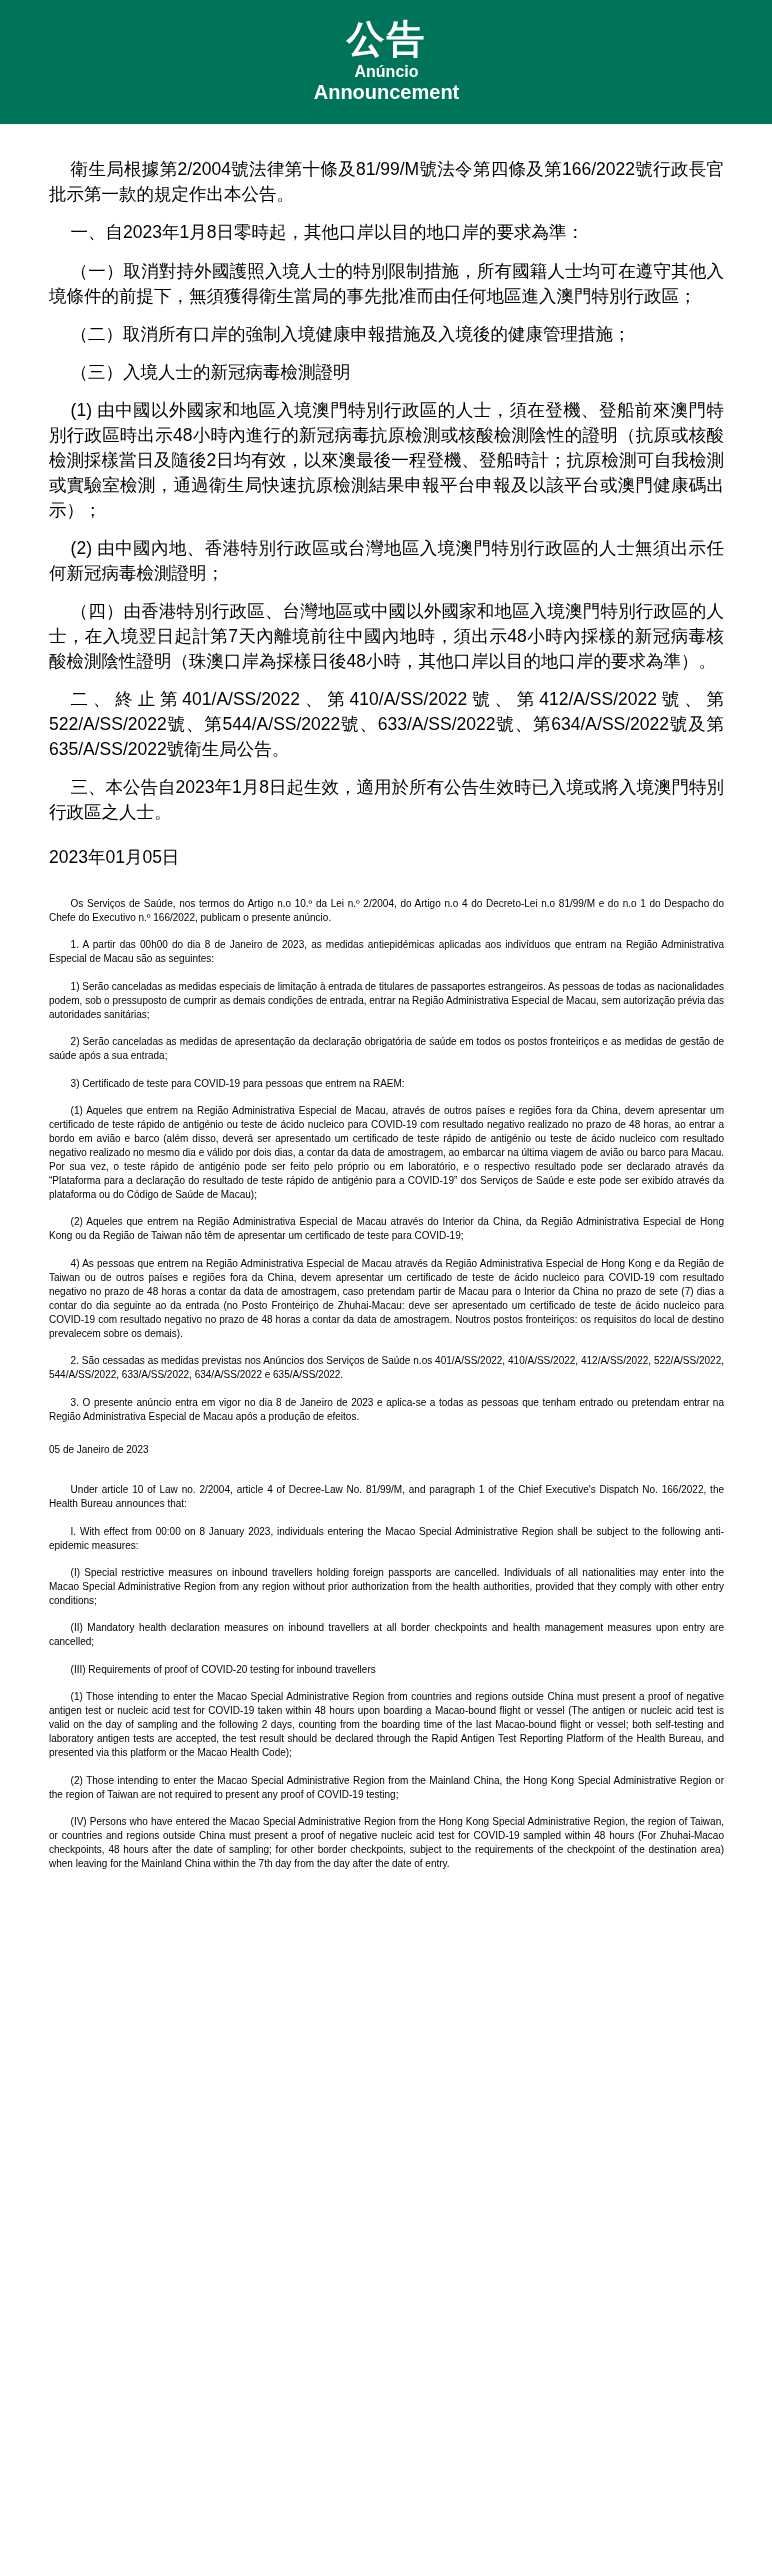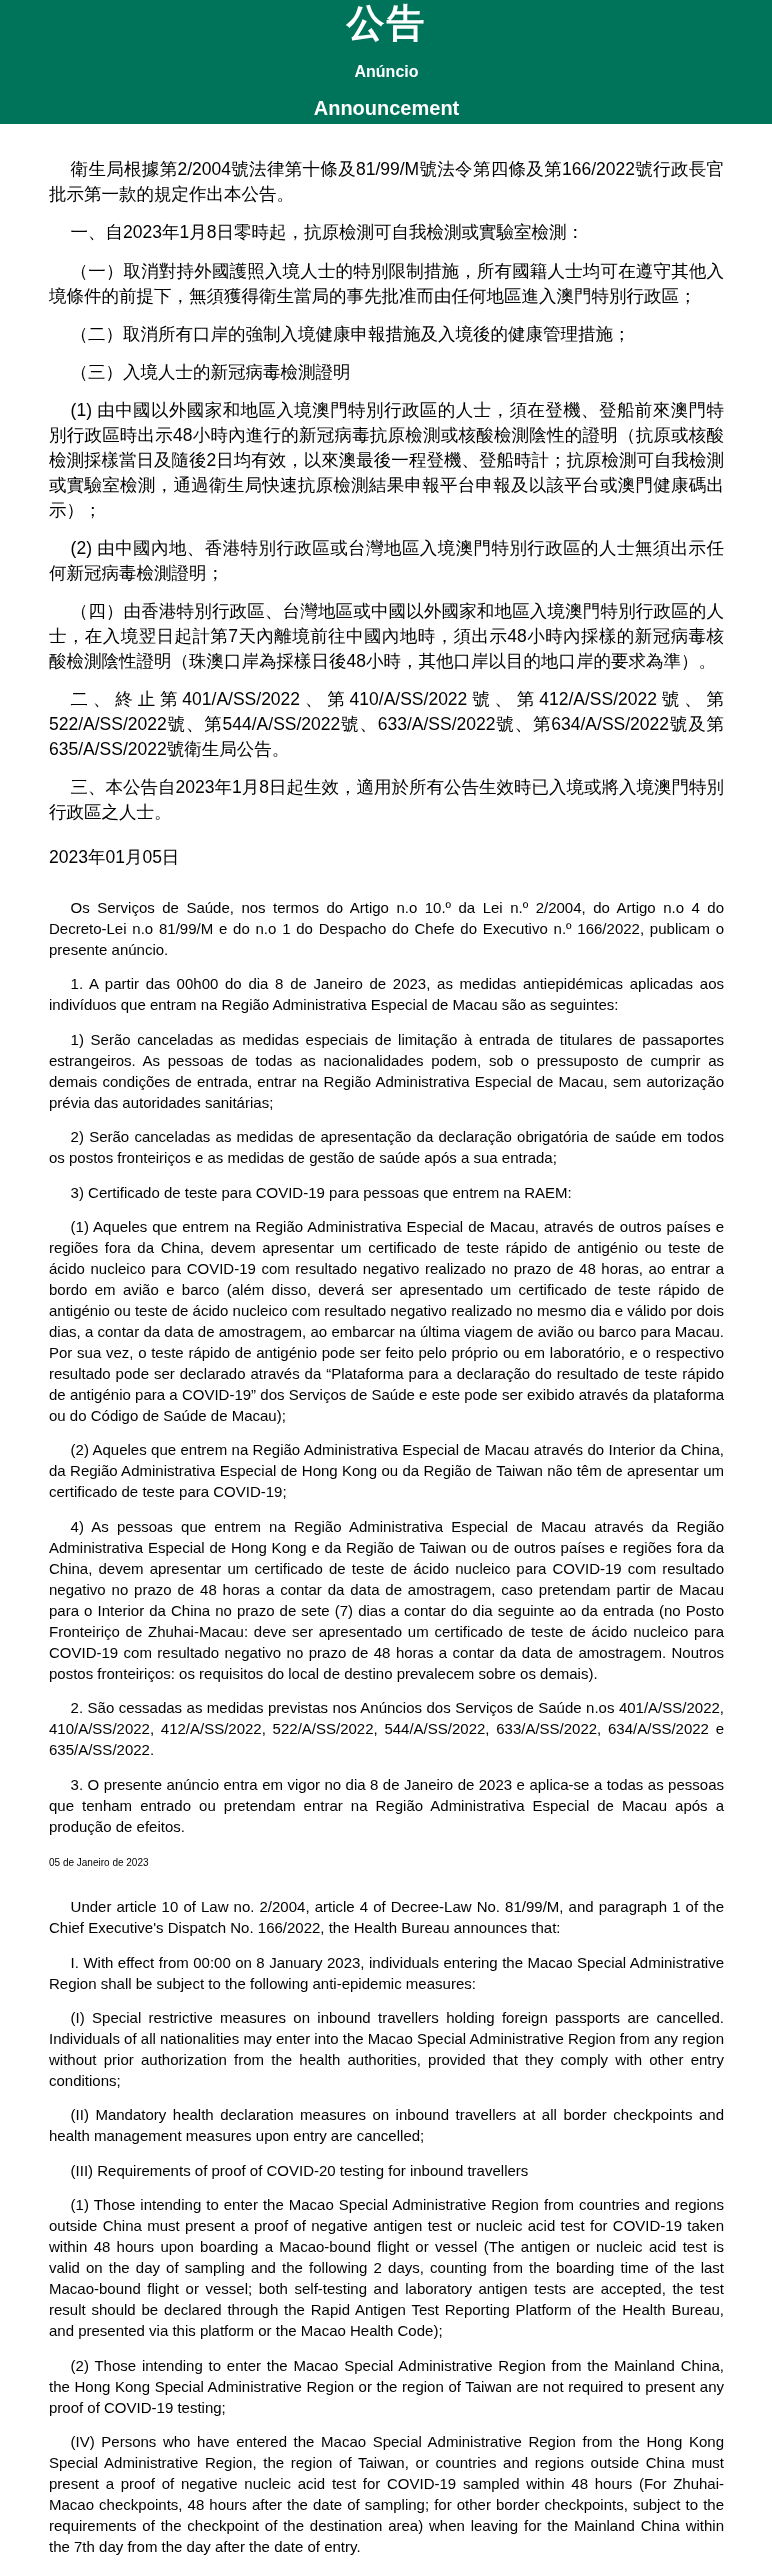--- a/index.html
+++ b/index.html
@@ -8,38 +8,38 @@
     width:773px; height:2782px;
     background:#ffffff;
     font-family:"Liberation Sans", sans-serif;
     color:#000;
     overflow:hidden;
   }
   
   .banner {
     height:124px;
     display:flex; flex-direction:column; align-items:center; justify-content:center;
-    color:#ffffff; text-align:center;gap:16px;
+    color:#ffffff; text-align:center;
   }
   .banner-zh { font-size:38px; font-weight:bold; line-height:1.05; letter-spacing:2.1px; }
   .banner-pt { font-size:16px; font-weight:bold; line-height:1.15; margin-top:3.1px; }
   .banner-en { font-size:20px; font-weight:bold; line-height:1.15; }
   
   .content {
     position:relative; z-index:1;
     padding:20px 49px 0 49px;
   }
   .sec + .sec { margin-top:28px; }
   .para {
     margin:13.4px 0;
     text-align:justify;
     text-indent:21.6px;
   }
   .sec.zh .para { font-size:17.5px; line-height:1.42; }
-  .sec.latin .para { font-size:15px; line-height:1.40; }
+  .sec.latin .para { font-size:10px; line-height:1.40; }
   .date { text-indent:0; margin:20.6px 0 0 0; }
   .sec.zh .date { font-size:17.5px; }
   .sec.latin .date { font-size:10px; }
 </style>
 </head>
 <body>
 
 <div class="page">
 
   <header class="banner" style="background: rgb(0, 116, 90);">
@@ -47,21 +47,21 @@
     <div class="banner-pt">Anúncio</div>
     <div class="banner-en">Announcement</div>
   </header>
 
   <main class="content">
 
     <section class="sec zh">
       <div>
 
       <p class="para">衛生局根據第2/2004號法律第十條及81/99/M號法令第四條及第166/2022號行政長官批示第一款的規定作出本公告。</p>
-          <p class="para">一、自2023年1月8日零時起，抗原檢測可自我檢測或實驗室檢測：</p>
+          <p class="para">一、自2023年1月8日零時起，其他口岸以目的地口岸的要求為準：</p>
           <p class="para">（一）取消對持外國護照入境人士的特別限制措施，所有國籍人士均可在遵守其他入境條件的前提下，無須獲得衛生當局的事先批准而由任何地區進入澳門特別行政區；</p>
           <p class="para">（二）取消所有口岸的強制入境健康申報措施及入境後的健康管理措施；</p>
           <p class="para">（三）入境人士的新冠病毒檢測證明</p>
           <p class="para">(1) 由中國以外國家和地區入境澳門特別行政區的人士，須在登機、登船前來澳門特別行政區時出示48小時內進行的新冠病毒抗原檢測或核酸檢測陰性的證明（抗原或核酸檢測採樣當日及隨後2日均有效，以來澳最後一程登機、登船時計；抗原檢測可自我檢測或實驗室檢測，通過衛生局快速抗原檢測結果申報平台申報及以該平台或澳門健康碼出示）；</p>
           <p class="para">(2) 由中國內地、香港特別行政區或台灣地區入境澳門特別行政區的人士無須出示任何新冠病毒檢測證明；</p>
           <p class="para">（四）由香港特別行政區、台灣地區或中國以外國家和地區入境澳門特別行政區的人士，在入境翌日起計第7天內離境前往中國內地時，須出示48小時內採樣的新冠病毒核酸檢測陰性證明（珠澳口岸為採樣日後48小時，其他口岸以目的地口岸的要求為準）。</p>
           <p class="para">二、終止第401/A/SS/2022、第410/A/SS/2022號、第412/A/SS/2022號、第522/A/SS/2022號、第544/A/SS/2022號、633/A/SS/2022號、第634/A/SS/2022號及第635/A/SS/2022號衛生局公告。</p>
           <p class="para">三、本公告自2023年1月8日起生效，適用於所有公告生效時已入境或將入境澳門特別行政區之人士。</p>
         </div>
       <p class="date">2023年01月05日</p>

